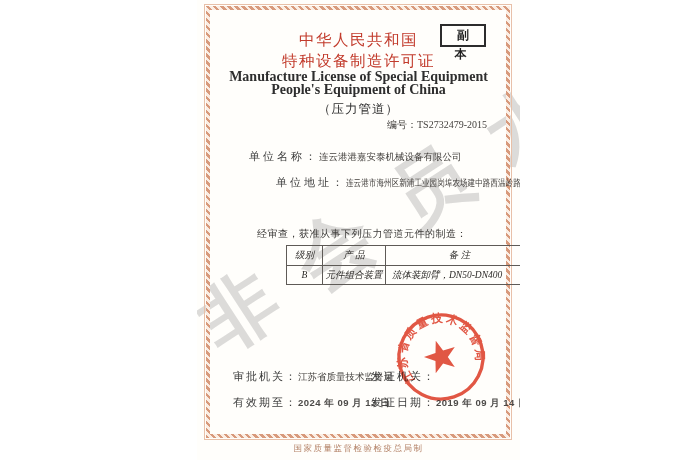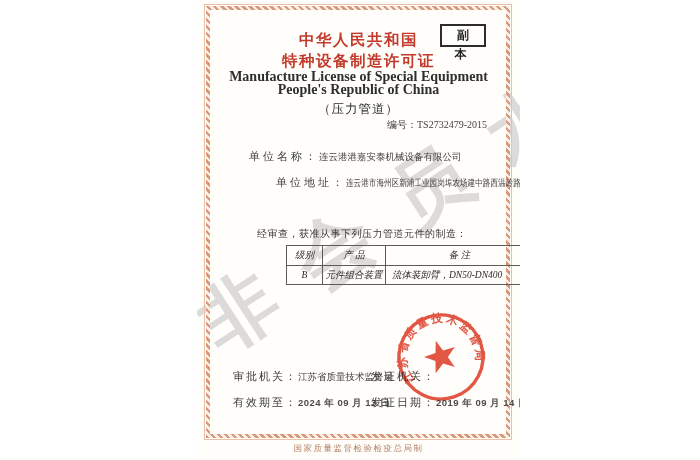--- a/index.html
+++ b/index.html
@@ -6,21 +6,21 @@
   .page{position:relative;width:700px;height:460px;background:#ffffff;overflow:hidden;
         font-family:"Liberation Serif",serif;color:#3a3a3a;}
   .paper{position:absolute;left:197px;top:0;width:323px;height:460px;background:#fffefb;overflow:hidden;}
   
   .frame-outer{position:absolute;left:7px;top:4px;width:306px;height:434px;border:1px solid #e8c0a8;z-index:2;}
   .frame-inner{position:absolute;inset:1px;border:4px solid transparent;
                border-image:repeating-linear-gradient(45deg,#d89a7c 0 2.5px,#fbeee4 2.5px 5px) 4;}
   .content{position:absolute;inset:0;z-index:3;}
   .abs{position:absolute;}
   .ctr{left:0;width:323px;text-align:center;}
-  .title-cn{font-family:"Liberation Sans",sans-serif;font-weight:bold;color:#c23b2c;font-size:15.5px;letter-spacing:1.5px;}
+  .title-cn{font-family:"Liberation Sans",sans-serif;font-weight:normal;color:#c23b2c;font-size:15.5px;letter-spacing:1.5px;}
   .title-en{font-weight:bold;color:#2e2e2e;font-size:14px;}
   .category{font-size:12.5px;color:#2f2f2f;letter-spacing:1px;}
   .license{font-size:10px;color:#44413e;right:0;left:0;text-align:right;padding-right:33px;}
   .field{left:52px;font-size:11px;white-space:nowrap;text-align:center;}
   .field .lbl{letter-spacing:3px;color:#3c3c3c;}
   .field .val{font-size:9.5px;color:#413e3b;}
   .val-squeeze{display:inline-block;transform:scaleX(0.8);transform-origin:0 70%;}
   .statement{left:60px;font-size:10px;color:#3c3a38;letter-spacing:0.5px;}
   table.prod{position:absolute;left:41px;top:245px;width:244px;border-collapse:collapse;
              font-style:italic;font-size:9.5px;color:#2c2a28;table-layout:fixed;margin-left:48px;}
@@ -51,21 +51,21 @@
       <div class="frame-inner"></div>
     </div>
 
     <div class="content">
 
       <div class="abs copy-box">副 本</div>
 
       <div class="abs ctr title-cn" style="top:30px;">中华人民共和国</div>
       <div class="abs ctr title-cn" style="top:51px;">特种设备制造许可证</div>
       <div class="abs ctr title-en" style="top:69px;">Manufacture License of Special Equipment</div>
-      <div class="abs ctr title-en" style="top:82px;">People's Republic of China</div>
+      <div class="abs ctr title-en" style="top:82px;">People's Equipment of China</div>
       <div class="abs ctr category" style="top:101px;">（压力管道）</div>
 
       <div class="abs license" style="top:118px;">
         <span>编号：</span><span>TS2732479-2015</span>
       </div>
 
       <div class="abs field" style="top:149px;">
         <span class="lbl">单位名称：</span><span class="val">连云港港嘉安泰机械设备有限公司</span>
       </div>
       <div class="abs field" style="top:175px;margin-left:27px;">

